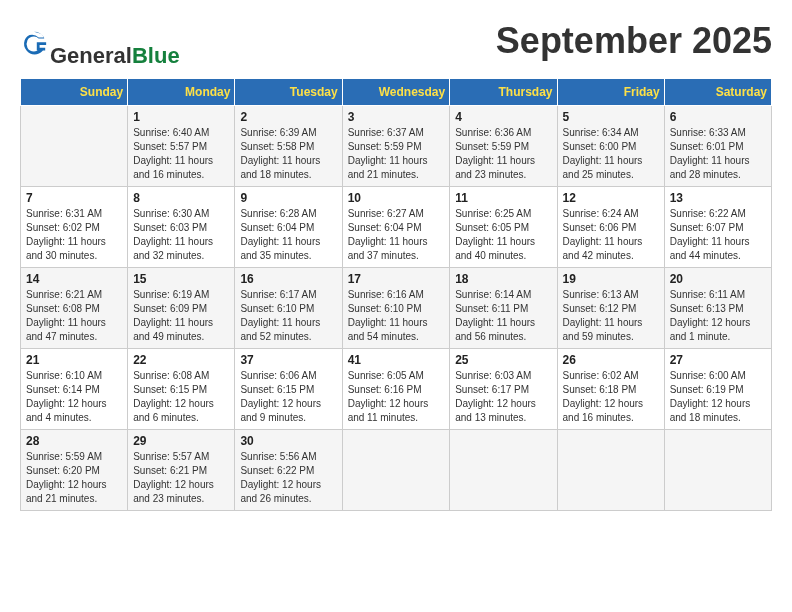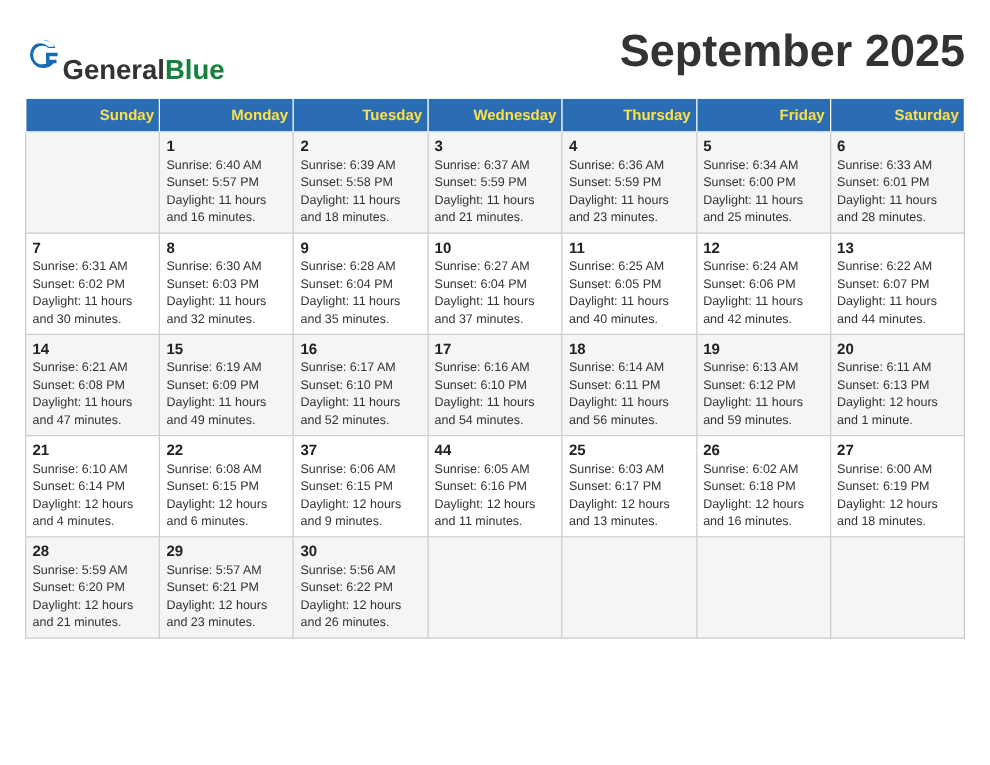--- a/index.html
+++ b/index.html
@@ -218,21 +218,21 @@
         </td>
         <td>
           <div class="day-number">22</div>
           <div class="day-info">Sunrise: 6:08 AM<br>Sunset: 6:15 PM<br>Daylight: 12 hours<br>and 6 minutes.</div>
         </td>
         <td>
           <div class="day-number">37</div>
           <div class="day-info">Sunrise: 6:06 AM<br>Sunset: 6:15 PM<br>Daylight: 12 hours<br>and 9 minutes.</div>
         </td>
         <td>
-          <div class="day-number">44</div>
+          <div class="day-number">41</div>
           <div class="day-info">Sunrise: 6:05 AM<br>Sunset: 6:16 PM<br>Daylight: 12 hours<br>and 11 minutes.</div>
         </td>
         <td>
           <div class="day-number">25</div>
           <div class="day-info">Sunrise: 6:03 AM<br>Sunset: 6:17 PM<br>Daylight: 12 hours<br>and 13 minutes.</div>
         </td>
         <td>
           <div class="day-number">26</div>
           <div class="day-info">Sunrise: 6:02 AM<br>Sunset: 6:18 PM<br>Daylight: 12 hours<br>and 16 minutes.</div>
         </td>

